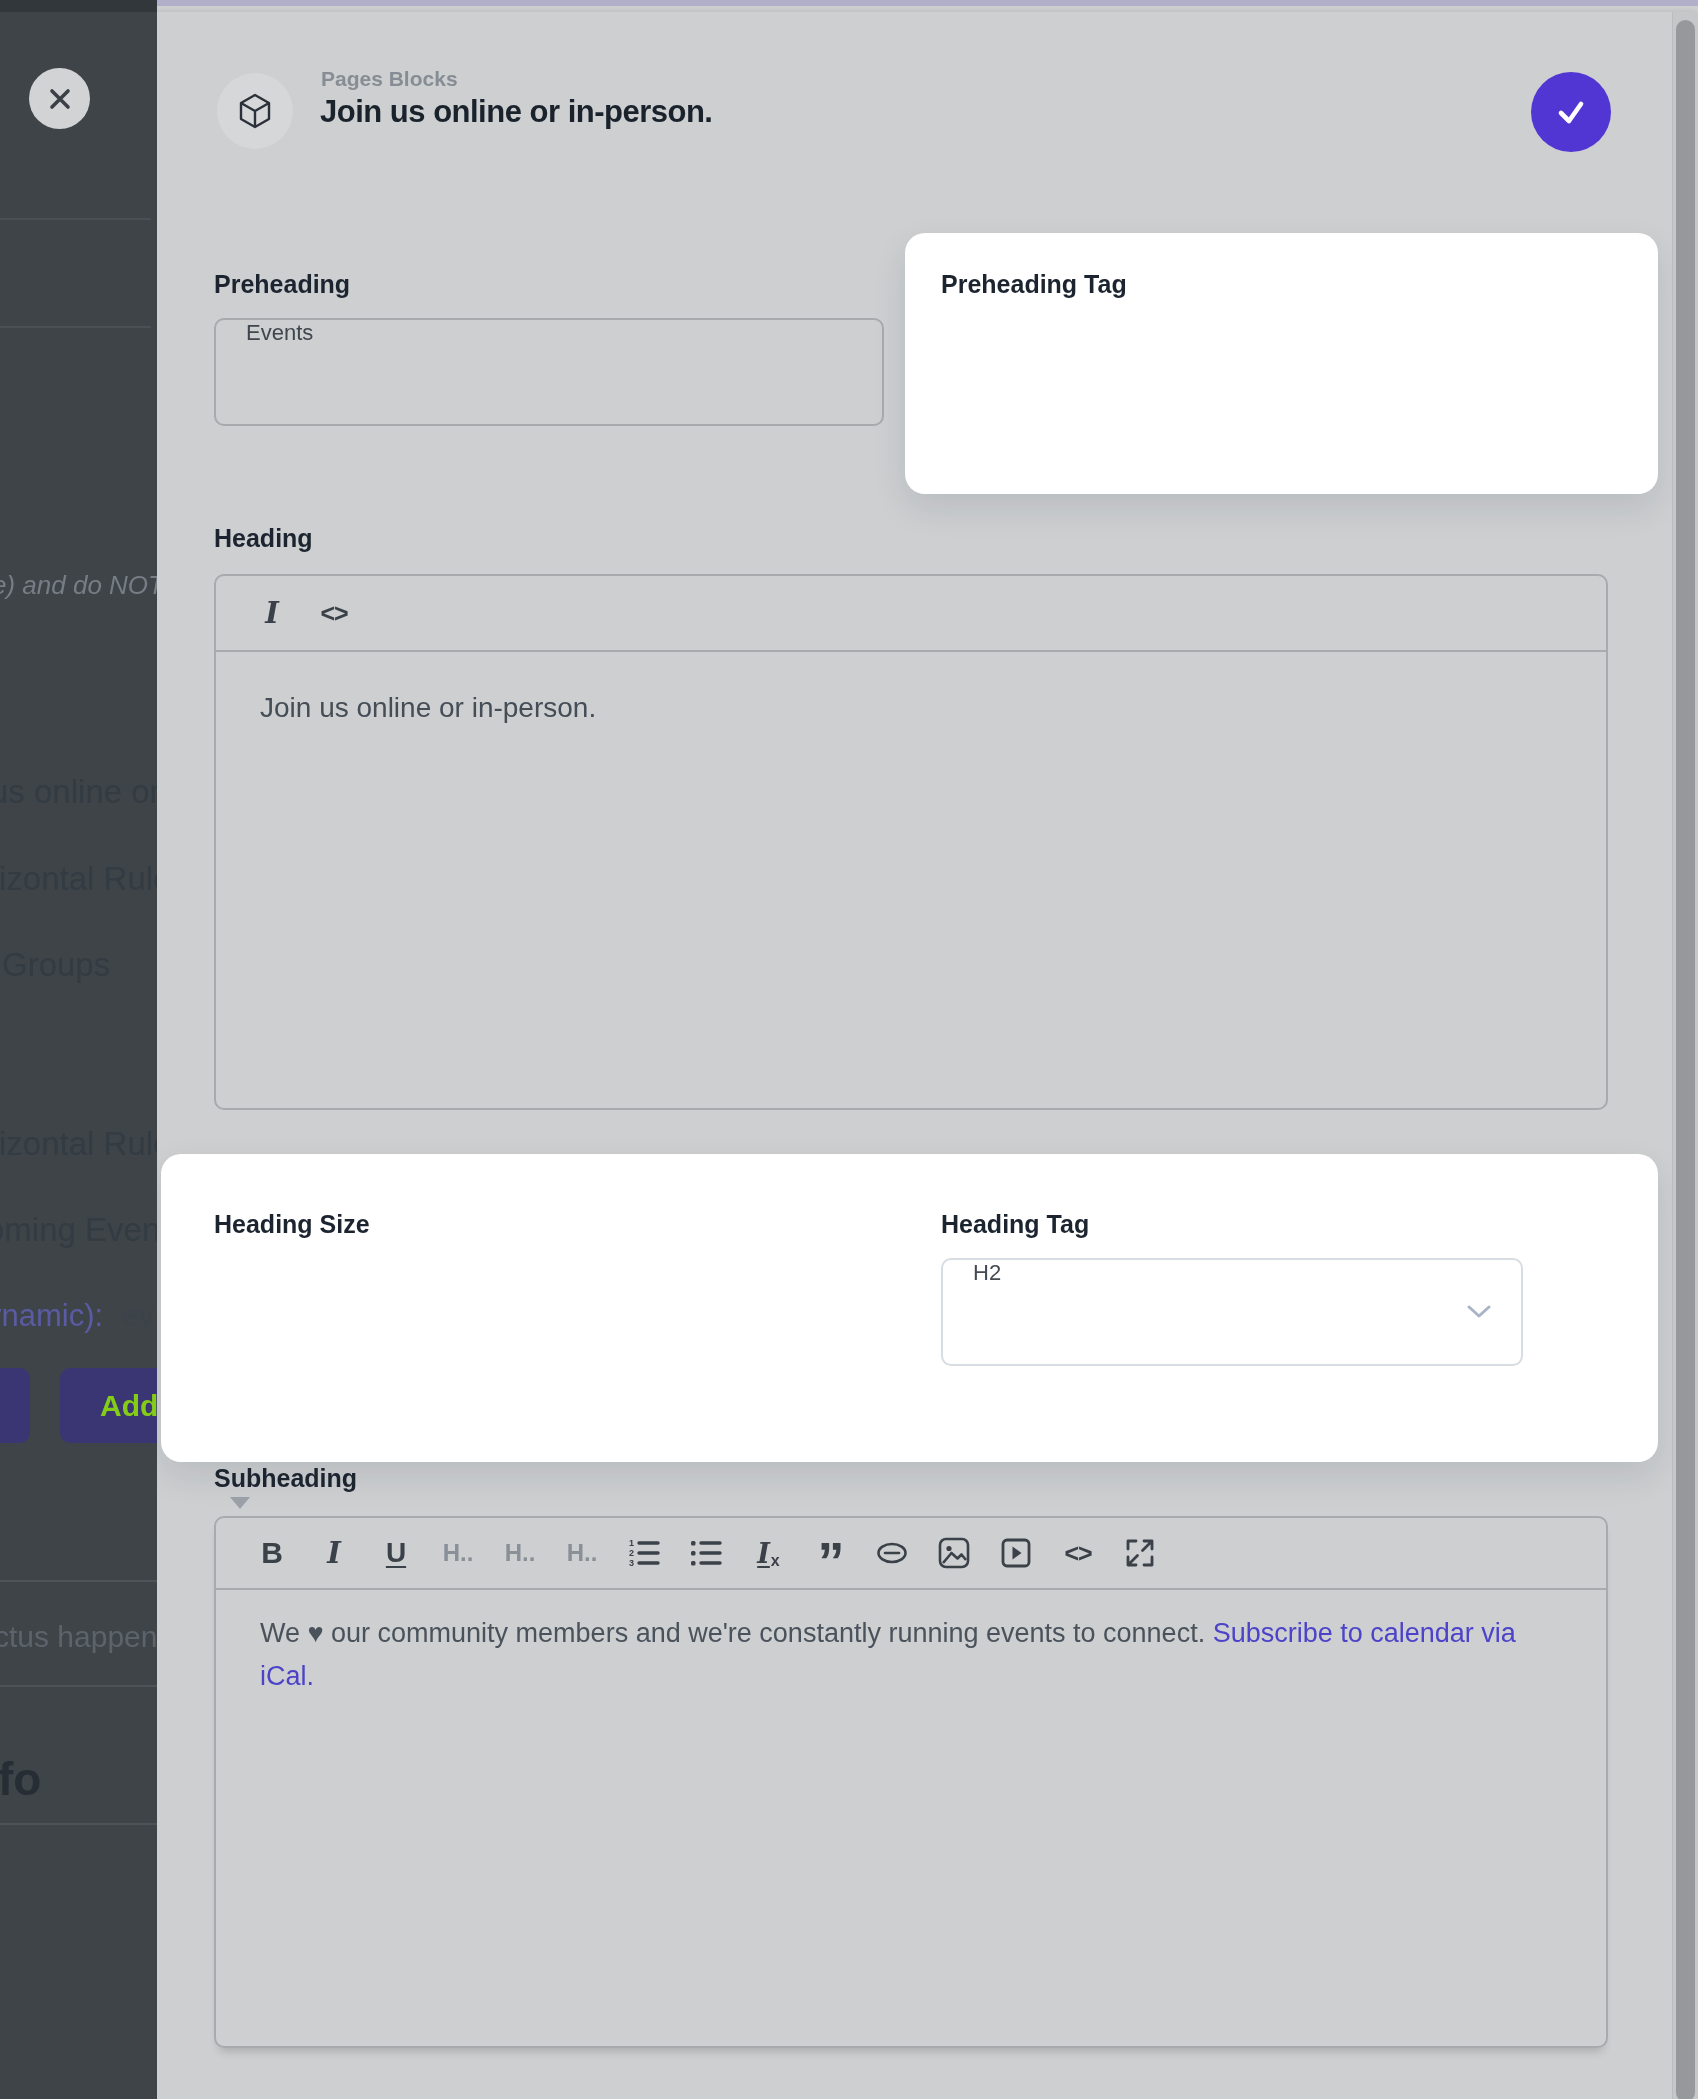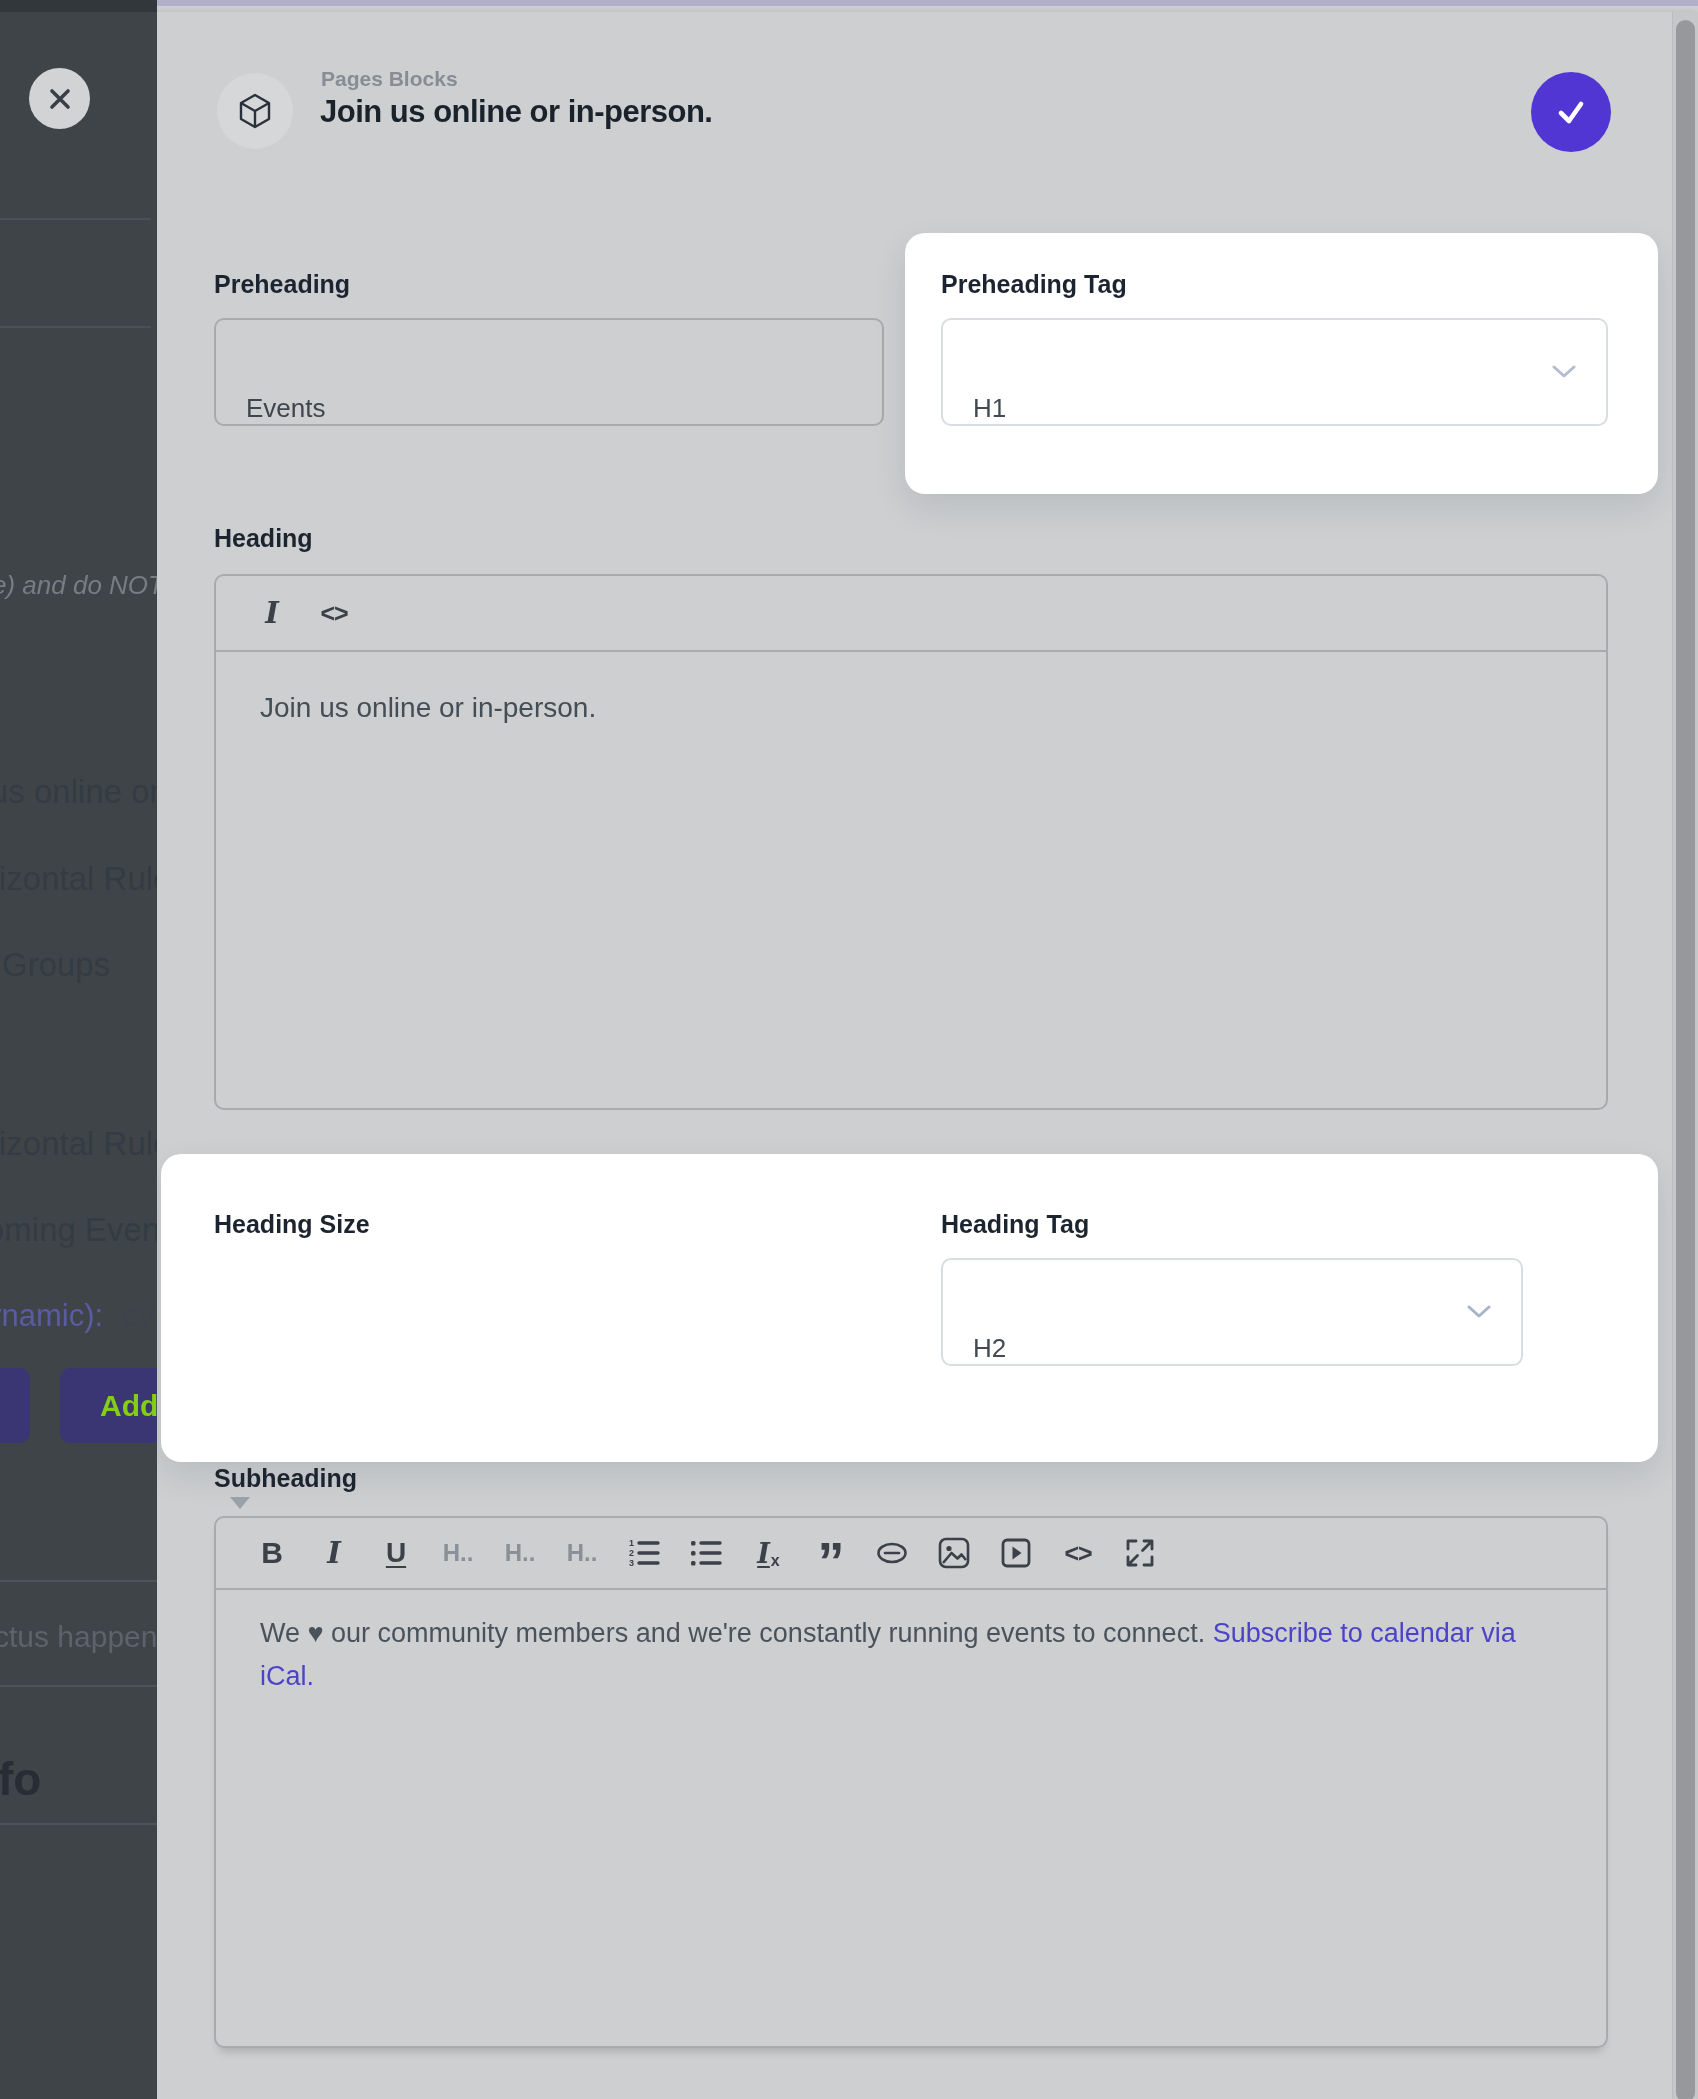--- a/index.html
+++ b/index.html
@@ -49,21 +49,21 @@
   .confirm-btn { position:absolute; left:1374px; top:60px; width:80px; height:80px; border-radius:50%; background:#5136d3; display:flex; align-items:center; justify-content:center; }
 
   .lbl { position:absolute; font-size:25px; font-weight:700; color:#1c2430; white-space:nowrap; }
 
   
   .card { position:absolute; background:#ffffff; border-radius:20px; box-shadow:0 14px 34px rgba(20,25,40,0.10); }
   .card1 { left:748px; top:221px; width:753px; height:261px; }
   .card2 { left:4px; top:1142px; width:1497px; height:308px; }
 
   
-  .ctl { position:absolute; height:108px; border-radius:10px; display:flex; align-items:flex-end; font-size:26px; }
+  .ctl { position:absolute; height:108px; border-radius:10px; display:flex; align-items:flex-start; font-size:22px; }
   .input-dim { border:2px solid #a8aaae; background:transparent; color:#3f464e; padding-left:30px; }
   .select { background:#ffffff; border:2px solid #d8dce3; color:#434a52; padding-left:30px; }
   .select .chev { position:absolute; right:30px; top:50%; transform:translateY(-50%); }
 
   
   .editor { position:absolute; left:57px; width:1394px; border:2px solid #a8aaae; border-radius:10px; }
   .editor-heading { top:562px; height:536px; }
   .editor-sub { top:1504px; height:532px; box-shadow:0 8px 10px -5px rgba(0,0,0,0.18); }
   .tbar { display:flex; align-items:center; border-bottom:2px solid #a8aaae; padding-left:36px; }
   .editor-heading .tbar { height:76px; }
@@ -141,26 +141,20 @@
     </svg>
   </div>
 
   <div class="lbl" style="left:57px; top:258px">Preheading</div>
   <div class="ctl input-dim" style="left:57px; top:306px; width:670px">
     <span>Events</span>
   </div>
 
   <div class="card card1"></div>
   <div class="lbl" style="left:784px; top:258px">Preheading Tag</div>
-  <div class="ctl select" style="left:784px; top:306px; width:667px">
-    <span>H1</span>
-    <svg class="chev" width="24" height="14" viewBox="0 0 24 14">
-      <path d="M2 2 L12 11 L22 2" fill="none" stroke="#b5bcd0" stroke-width="3" stroke-linecap="round" stroke-linejoin="round"></path>
-    </svg>
-  </div>
 
   <div class="lbl" style="left:57px; top:512px">Heading</div>
   <div class="editor editor-heading">
     <div class="tbar">
       <div class="gap">
         <span class="ico g-i">I</span>
         <span class="ico g-code">&lt;&gt;</span>
       </div>
     </div>
     <div class="heading-body">Join us online or in-person.</div>

